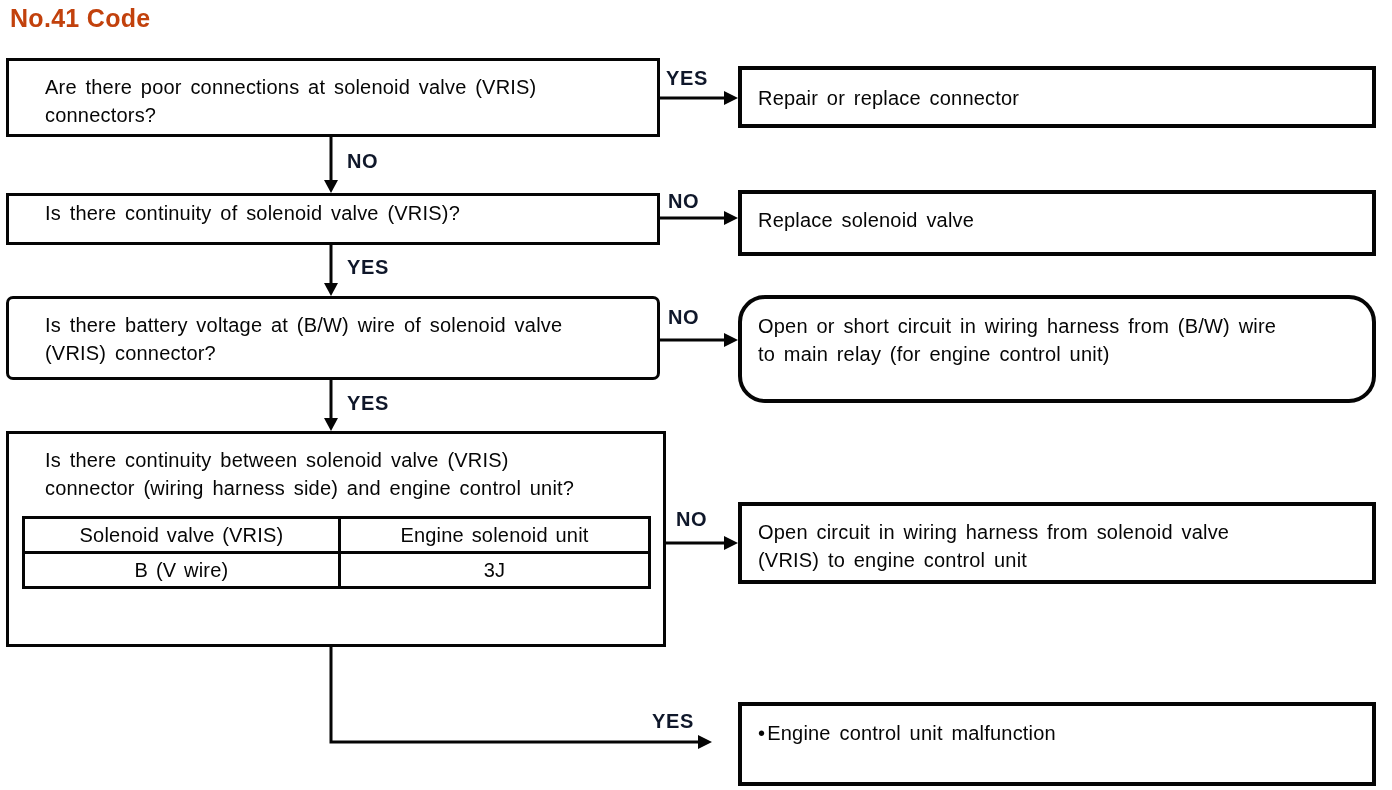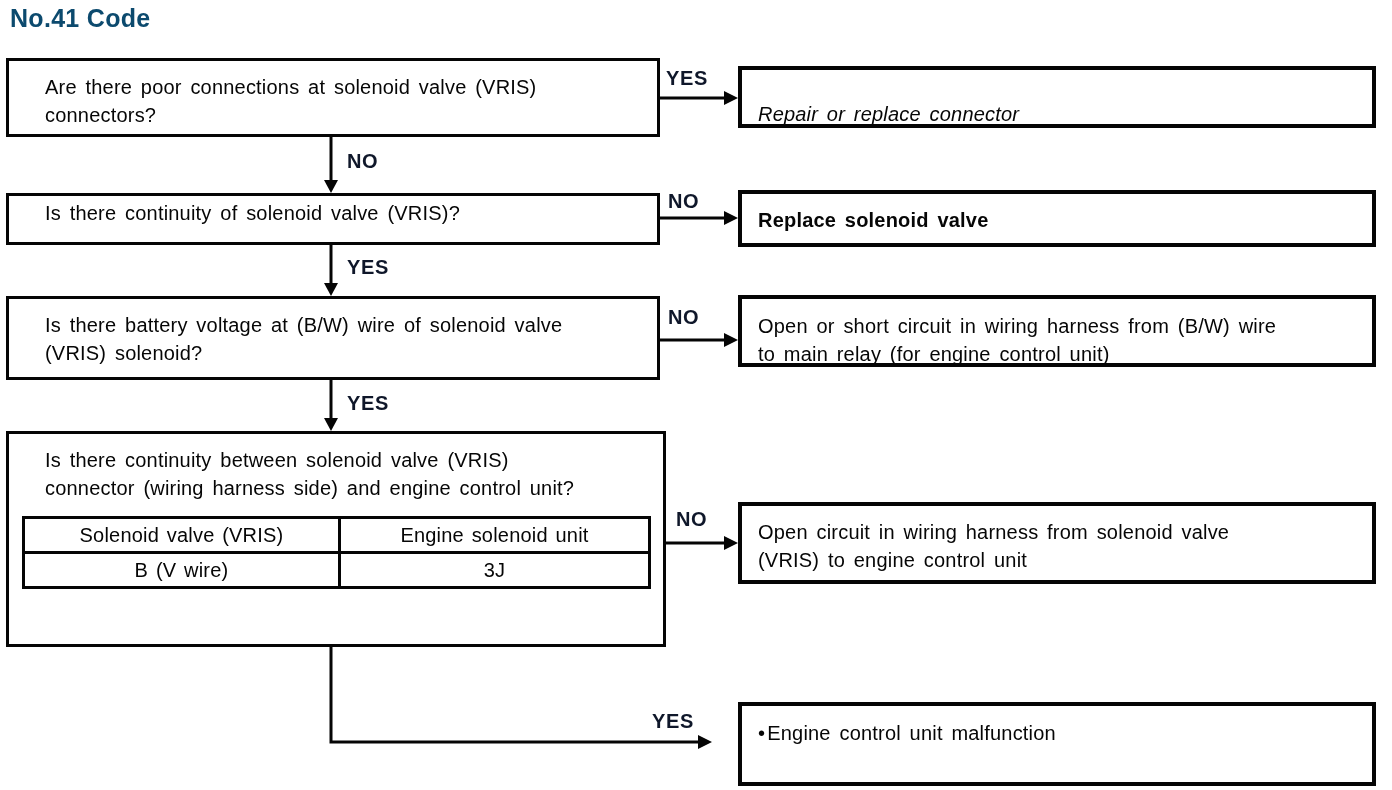--- a/index.html
+++ b/index.html
@@ -16,21 +16,21 @@
     font-family: "Liberation Sans", "DejaVu Sans", sans-serif;
     overflow: hidden;
   }
   .page-title {
     position: absolute;
     left: 10px;
     top: 4px;
     font-size: 25px;
     font-weight: bold;
     letter-spacing: 0.3px;
-    color: #0c4a6e;
+    color: #c2410c;
   }
   .connector-layer {
     position: absolute;
     left: 0;
     top: 0;
     width: 1392px;
     height: 790px;
   }
   .box {
     position: absolute;
@@ -128,38 +128,38 @@
       <path d="M331 647 V742 H698"></path>
       <polygon points="698,735 712,742 698,749" fill="#050505" stroke="none"></polygon>
     </g>
   </svg>
 
   <div class="box" style="left:6px; top:58px; width:654px; height:79px; padding-top:12px;">
     <div class="line">Are there poor connections at solenoid valve (VRIS)</div>
     <div class="line">connectors?</div>
   </div>
 
-  <div class="box right" style="left:738px; top:66px; width:638px; height:62px; padding-top:30px;font-style:italic;">
+  <div class="box right" style="left:738px; top:66px; width:638px; height:62px; padding-top:14px;">
     <div class="line">Repair or replace connector</div>
   </div>
 
   <div class="box" style="left:6px; top:193px; width:654px; height:52px; padding-top:3px;">
     <div class="line">Is there continuity of solenoid valve (VRIS)?</div>
   </div>
 
-  <div class="box right" style="left:738px; top:190px; width:638px; height:57px; padding-top:12px;font-weight:bold;">
+  <div class="box right" style="left:738px; top:190px; width:638px; height:66px; padding-top:12px;">
     <div class="line">Replace solenoid valve</div>
   </div>
 
-  <div class="box" style="left:6px; top:296px; width:654px; height:84px; padding-top:12px;">
+  <div class="box" style="left:6px; top:296px; width:654px; height:84px; padding-top:12px;border-radius:7px;">
     <div class="line">Is there battery voltage at (B/W) wire of solenoid valve</div>
-    <div class="line">(VRIS) solenoid?</div>
+    <div class="line">(VRIS) connector?</div>
   </div>
 
-  <div class="box right" style="left:738px; top:295px; width:638px; height:72px; padding-top:13px;">
+  <div class="box right" style="left:738px; top:295px; width:638px; height:108px; padding-top:13px;border-radius:27px;">
     <div class="line">Open or short circuit in wiring harness from (B/W) wire</div>
     <div class="line">to main relay (for engine control unit)</div>
   </div>
 
   <div class="box" style="left:6px; top:431px; width:660px; height:216px; padding-top:12px;">
     <div class="line">Is there continuity between solenoid valve (VRIS)</div>
     <div class="line">connector (wiring harness side) and engine control unit?</div>
     <table class="lookup-table">
       <thead>
         <tr>

